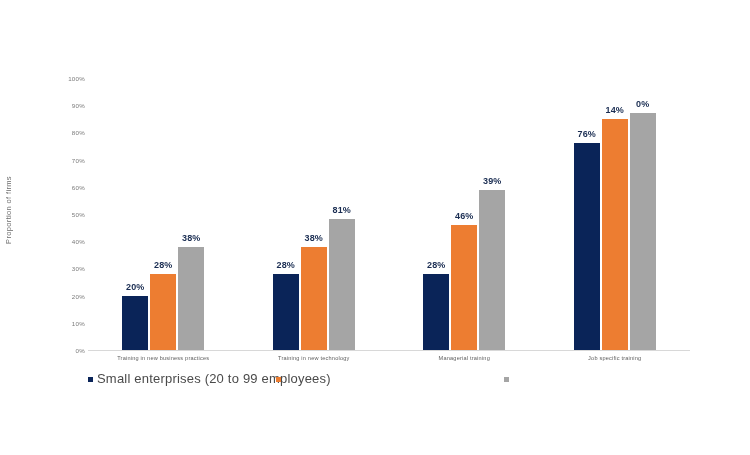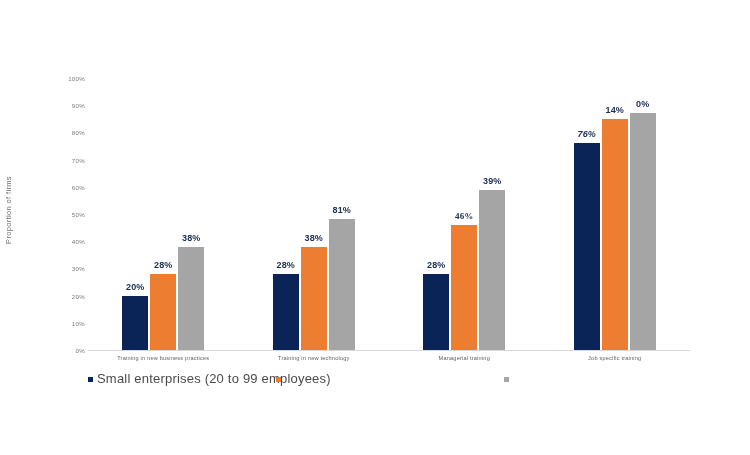--- a/index.html
+++ b/index.html
@@ -212,31 +212,31 @@
         </div>
       </div>
       <div class="group" style="left: 301px; width: 150.5px;">
         <div class="bars-row">
           <div class="bar" style="left: 34.25px; height: 272px;">
             <div class="bar-rect" style="height: 76.16px; background: rgb(10, 36, 88);"></div>
             <div class="bar-label" style="bottom: 79.16px;">28%</div>
           </div>
           <div class="bar" style="left: 62.25px; height: 272px;">
             <div class="bar-rect" style="height: 125.12px; background: rgb(237, 125, 49);"></div>
-            <div class="bar-label" style="bottom: 128.12px; font-family: Liberation Serif, serif;">46%</div>
+            <div class="bar-label" style="bottom: 128.12px;">46%</div>
           </div>
           <div class="bar" style="left: 90.25px; height: 272px;">
             <div class="bar-rect" style="height: 160.48px; background: rgb(165, 165, 165);"></div>
             <div class="bar-label" style="bottom: 163.48px;">39%</div>
           </div>
         </div>
       </div>
       <div class="group" style="left: 451.5px; width: 150.5px;">
         <div class="bars-row">
-          <div class="bar" style="left: 34.25px; height: 272px; font-style: italic;">
+          <div class="bar" style="left: 34.25px; height: 272px;">
             <div class="bar-rect" style="height: 206.72px; background: rgb(10, 36, 88);"></div>
             <div class="bar-label" style="bottom: 209.72px;">76%</div>
           </div>
           <div class="bar" style="left: 62.25px; height: 272px;">
             <div class="bar-rect" style="height: 231.2px; background: rgb(237, 125, 49);"></div>
             <div class="bar-label" style="bottom: 234.2px;">14%</div>
           </div>
           <div class="bar" style="left: 90.25px; height: 272px;">
             <div class="bar-rect" style="height: 236.64px; background: rgb(165, 165, 165);"></div>
             <div class="bar-label" style="bottom: 239.64px;">0%</div>

